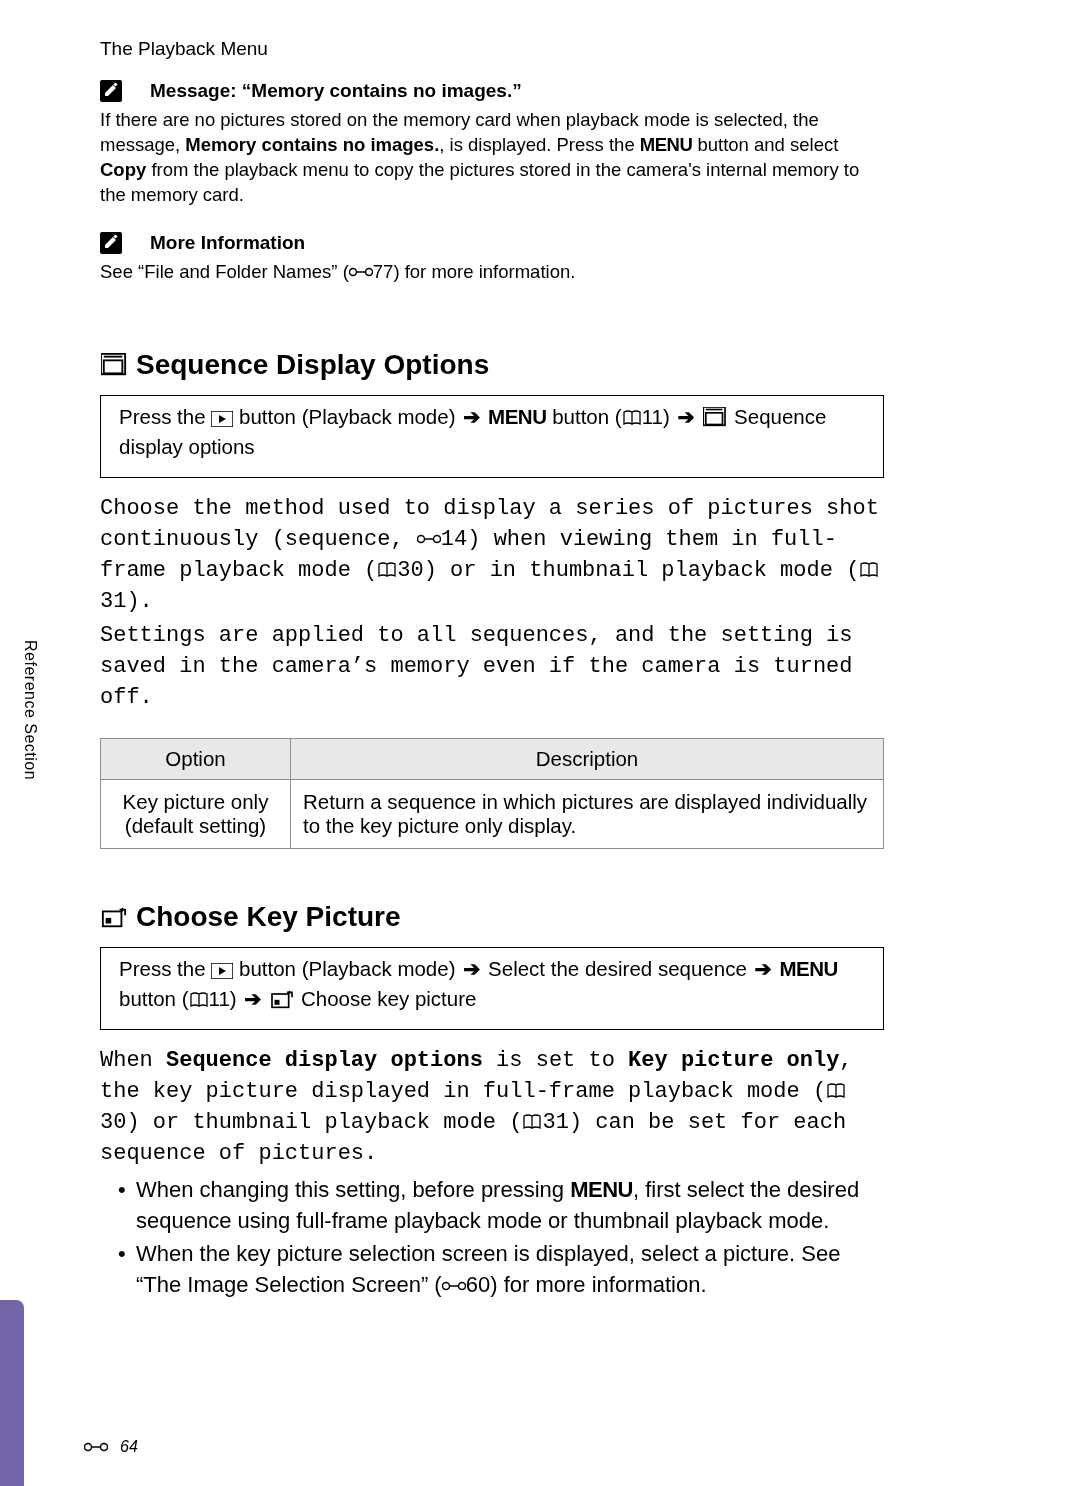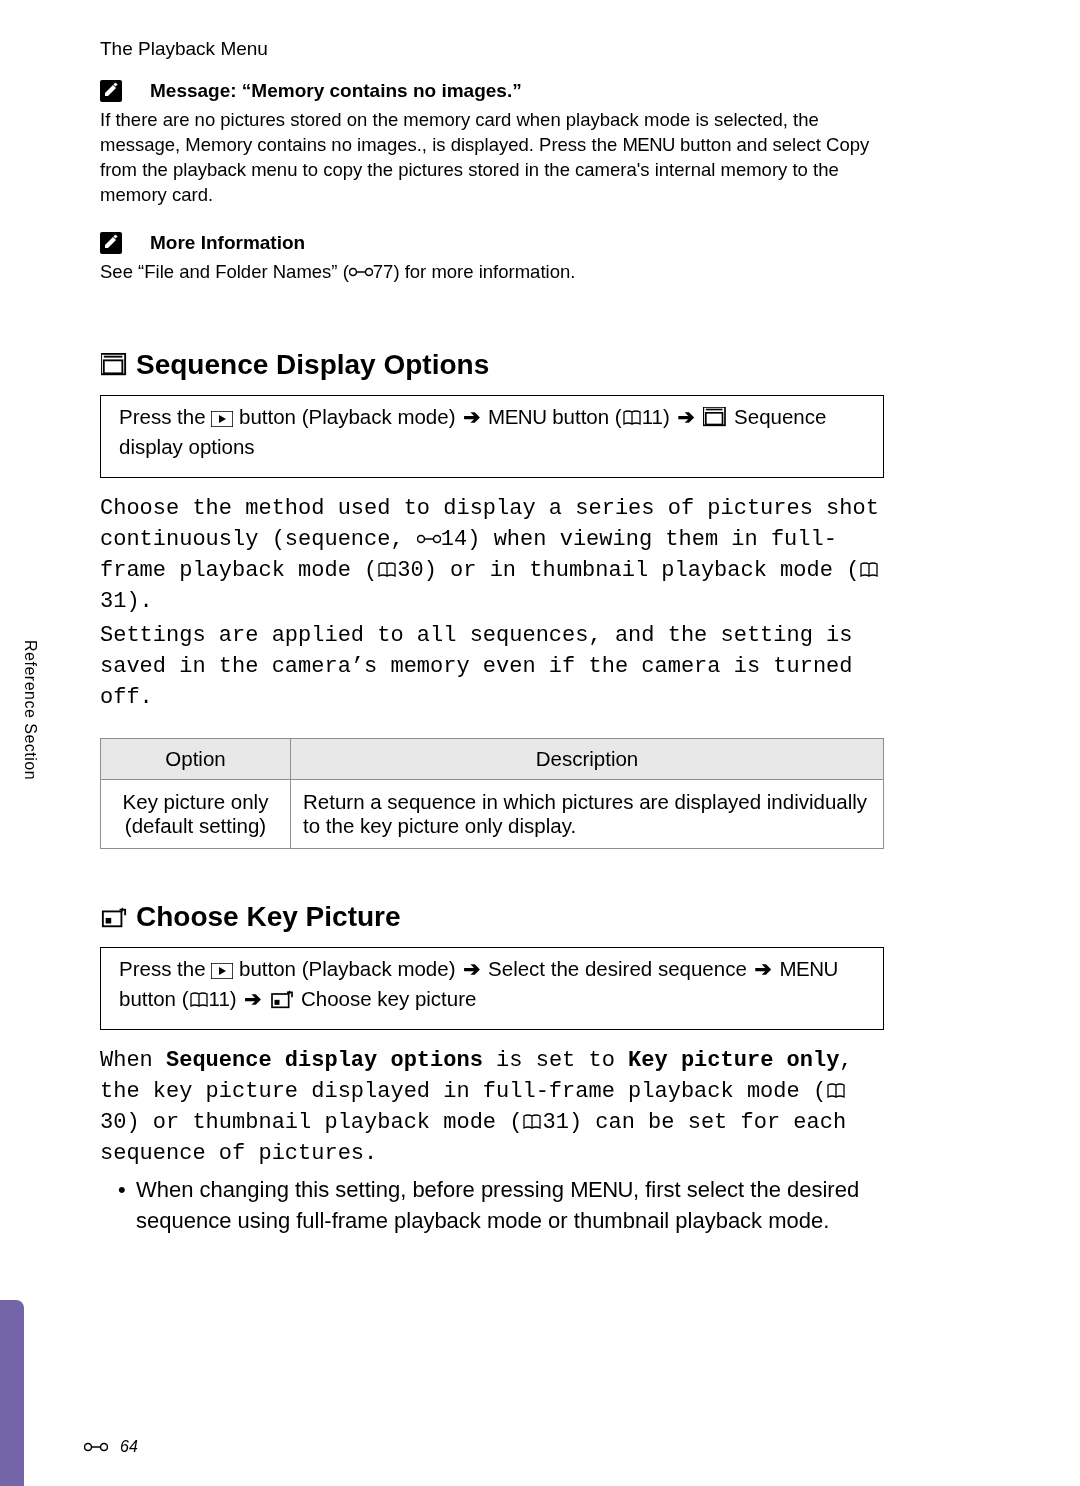--- a/index.html
+++ b/index.html
@@ -38,24 +38,24 @@
     display: inline-flex;
     align-items: center;
     justify-content: center;
     flex: 0 0 22px;
   }
   .note-body {
     font-size: 18.5px;
     line-height: 1.35;
     margin-top: 6px;
   }
-  .note-body .bold { font-weight: 400; }
+  .note-body .bold { font-weight: 700; }
   .menu-glyph {
     font-family: Arial, sans-serif;
-    font-weight: 400;
+    font-weight: 700;
     letter-spacing: -0.5px;
   }
 
   .note-group-2 { margin-top: 24px; }
 
   
   .big-heading {
     display: flex;
     align-items: center;
     gap: 8px;
@@ -358,20 +358,27 @@
         <svg viewBox="0 0 20 16" width="20" height="16">
           <use href="#book-svg"></use>
         </svg>
       </span><span>31</span><span>) can be set for each sequence of pictures.</span>
   </div>
 
   <ul class="bullets">
     <li>
       <span>When changing this setting, before pressing </span><span class="menu-glyph">MENU</span><span>, first select the desired sequence using full-frame playback mode or thumbnail playback mode.</span>
     </li>
+    <li>
+      <span>When the key picture selection screen is displayed, select a picture. See “The Image Selection Screen” (</span><span class="ref-icon">
+          <svg viewBox="0 0 24 14" width="24" height="14">
+            <use href="#ref-svg"></use>
+          </svg>
+        </span><span>60</span><span>) for more information.</span>
+    </li>
   </ul>
 
   <div class="side-tab">
     <div class="side-tab-label">Reference Section</div>
     <div class="side-tab-color"></div>
   </div>
 
   <div class="page-num">
     <span class="ref-icon">
         <svg viewBox="0 0 24 14" width="24" height="14">

